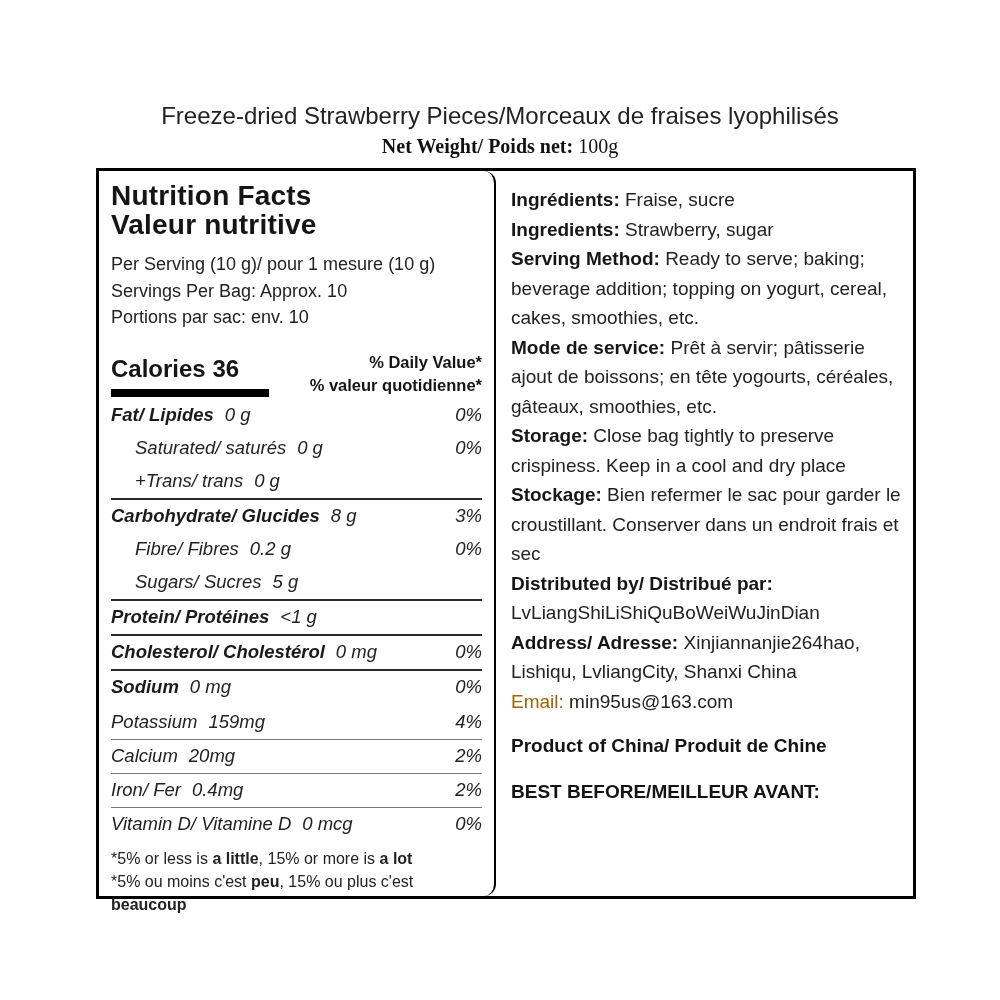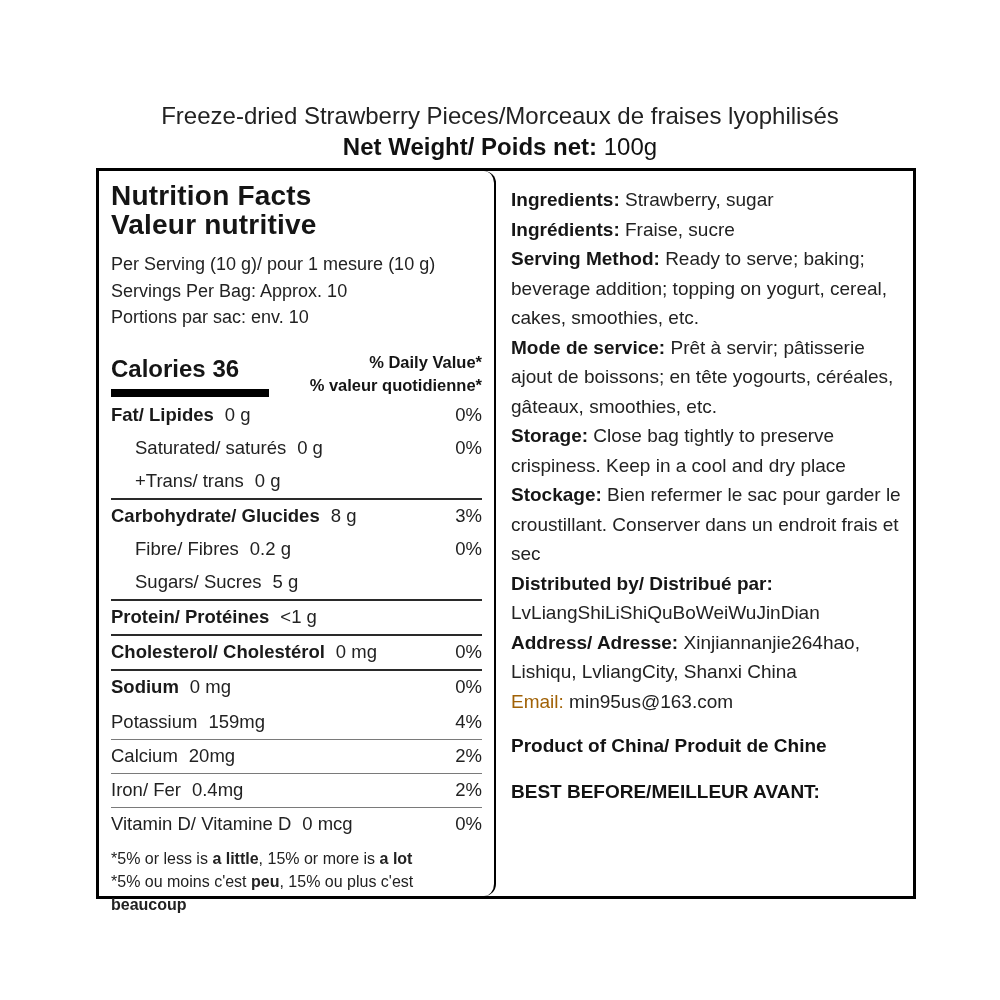--- a/index.html
+++ b/index.html
@@ -7,21 +7,21 @@
   .page {
     width: 1000px; height: 992px;
     background: #fff;
     font-family: "Liberation Sans", "DejaVu Sans", sans-serif;
     color: #1b1b1b;
     position: relative;
     overflow: hidden;
   }
   .header { padding-top: 100px; text-align: center; line-height: 31px; }
   .product-title { font-size: 24px; font-weight: 400; color: #222; }
-  .net-weight { font-size: 24px; color: #111; }
+  .net-weight { font-size: 20px; color: #111; font-family: Liberation Serif, serif; }
   .net-weight .b { font-weight: 700; }
 
   .label-box {
     position: absolute;
     left: 96px; top: 168px;
     width: 820px; height: 731px;
     border: 3px solid #000;
     display: flex;
     background: #fff;
   }
@@ -43,21 +43,21 @@
   .serving-info { margin-top: 12px; font-size: 18px; line-height: 26.5px; color: #222; }
 
   .bar { background: #000; height: 8px; width: 100%; }
   .bar-top { margin-top: 8px; }
 
   .calories-row { display: flex; justify-content: space-between; align-items: flex-end; margin-top: 10px; }
   .calories-label { font-size: 24px; font-weight: 700; padding-top: 6px; color: #151515; }
   .dv-header { text-align: right; font-size: 16.5px; font-weight: 700; line-height: 23px; color: #151515; }
   .calories-underline { height: 8px; background: #000; width: 158px; margin-top: 6px; }
 
-  .rows { margin-top: 2px; }
+  .rows { margin-top: 2px; font-style: italic; }
   .nrow {
     display: flex; justify-content: space-between; align-items: baseline;
     font-size: 18.5px; padding: 5.5px 0;
     color: #222;
   }
   .nrow .lhs .lbl-b { font-weight: 700; color: #1a1a1a; }
   .nrow .val { margin-left: 11px; }
   .nrow .dv { font-size: 18.5px; }
   .indent { padding-left: 24px; }
   .sep-med { border-top: 2px solid #2a2a2a; }
@@ -168,22 +168,22 @@
 
       <div class="bar" style="height:7px"></div>
 
       <div class="footnotes">
         <div><span>*5% or less is </span><span class="b">a little</span><span>, 15% or more is </span><span class="b">a lot</span></div>
         <div><span>*5% ou moins c'est </span><span class="b">peu</span><span>, 15% ou plus c'est </span><span class="b">beaucoup</span></div>
       </div>
     </div>
 
     <div class="right-col">
+      <p class="info-block"><span class="lbl">Ingrédients:</span> <span>Fraise, sucre</span></p>
       <p class="info-block"><span class="lbl">Ingredients:</span> <span>Strawberry, sugar</span></p>
-      <p class="info-block"><span class="lbl">Ingrédients:</span> <span>Fraise, sucre</span></p>
       <p class="info-block"><span class="lbl">Serving Method:</span> <span>Ready to serve; baking; beverage addition; topping on yogurt, cereal, cakes, smoothies, etc.</span></p>
       <p class="info-block"><span class="lbl">Mode de service:</span> <span>Prêt à servir; pâtisserie ajout de boissons; en tête yogourts, céréales, gâteaux, smoothies, etc.</span></p>
       <p class="info-block"><span class="lbl">Storage:</span> <span>Close bag tightly to preserve crispiness. Keep in a cool and dry place</span></p>
       <p class="info-block"><span class="lbl">Stockage:</span> <span>Bien refermer le sac pour garder le croustillant. Conserver dans un endroit frais et sec</span></p>
       <p class="info-block"><span class="lbl">Distributed by/ Distribué par:</span> <span>LvLiangShiLiShiQuBoWeiWuJinDian</span></p>
       <p class="info-block"><span class="lbl">Address/ Adresse:</span> <span>Xinjiannanjie264hao, Lishiqu, LvliangCity, Shanxi China</span></p>
       <p class="info-block"><span class="lbl plain">Email:</span> <span>min95us@163.com</span></p>
       <p class="info-block strong-block">Product of China/ Produit de Chine</p>
       <p class="info-block strong-block">BEST BEFORE/MEILLEUR AVANT:</p>
     </div>

